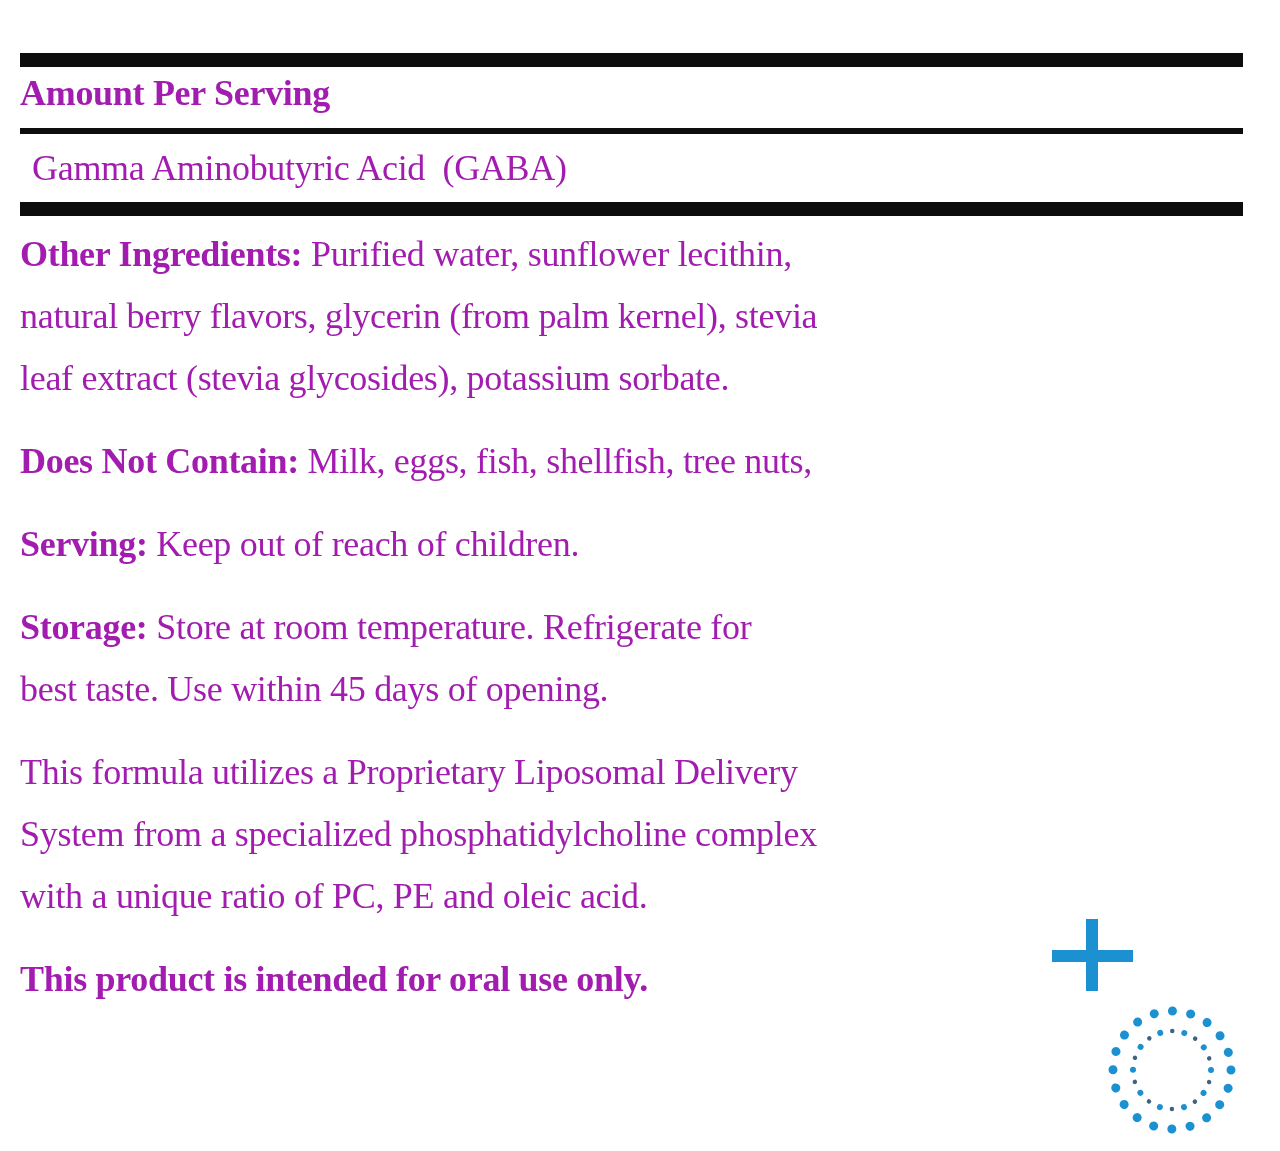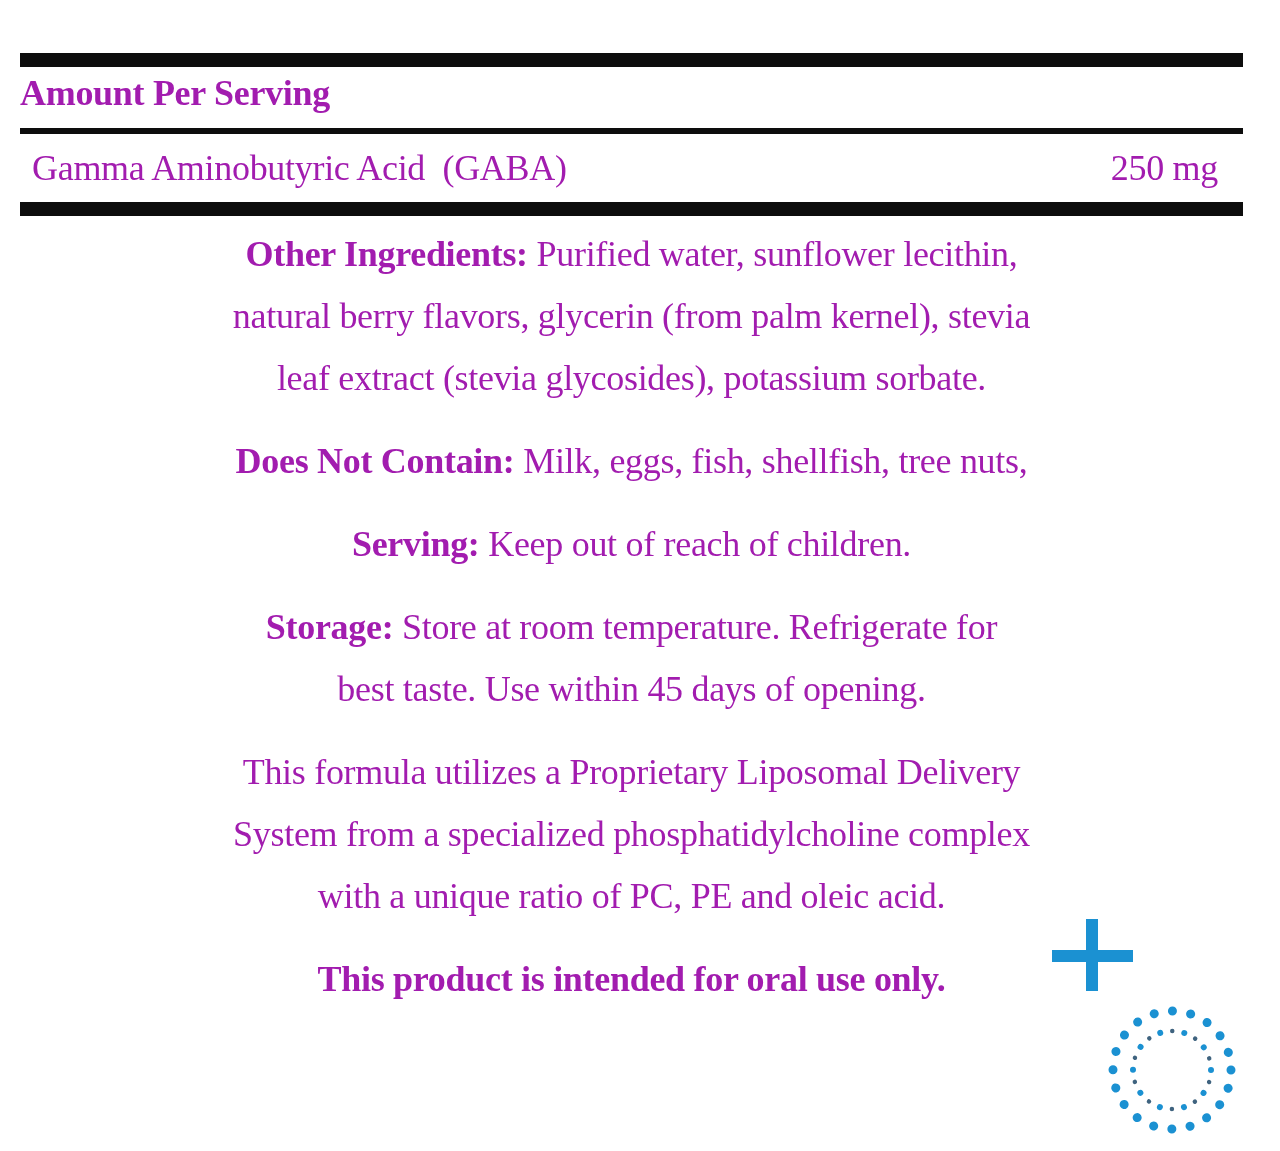--- a/index.html
+++ b/index.html
@@ -41,40 +41,39 @@
     padding-right: 25px;
     box-sizing: border-box;
   }
   .iname { white-space: pre; margin-left: 12px; }
   .label-body {
     padding-top: 7px;
     font-size: 36px;
     line-height: 62px;
   }
   .label-body p { margin: 0 0 21px 0; }
-  .ln { display: block; text-align: center; }
+  .ln { display: block; }
   b { font-weight: 700; }
   .oral { margin-top: 5px; font-weight: 700; }
   .icon-plus   { position: absolute; left: 1052px; top: 919px; }
   .icon-circle { position: absolute; left: 1102px; top: 1000px; }
 </style>
 </head>
 <body>
 
 <div class="sheet">
   <div class="content">
     <div class="bar thick topbar"></div>
 
     <div class="heading">Amount Per Serving</div>
 
     <div class="bar thin"></div>
 
     <div class="facts-row">
       <span class="iname">Gamma Aminobutyric Acid  (GABA)</span>
-      <span class="iamt">250 mg</span>
     </div>
 
     <div class="bar thick"></div>
 
     <div class="label-body">
 
       <p>
         <span class="ln"><b>Other Ingredients:</b><span> Purified water, sunflower lecithin,</span></span>
         <span class="ln">natural berry flavors, glycerin (from palm kernel), stevia</span>
         <span class="ln">leaf extract (stevia glycosides), potassium sorbate.</span>

